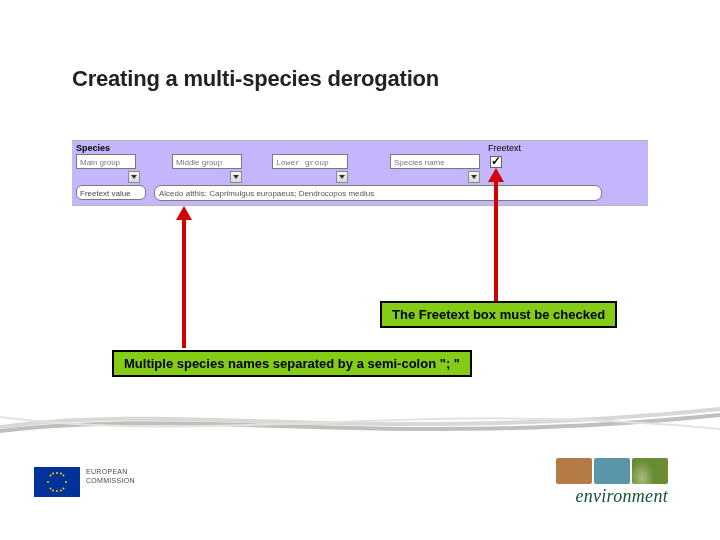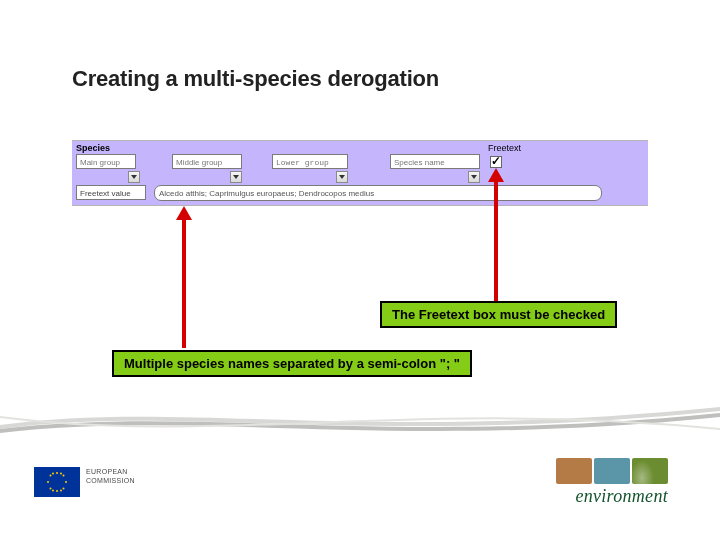--- a/index.html
+++ b/index.html
@@ -165,21 +165,21 @@
 
     <div class="sp-field" style="left:200px; top:13px; width:76px;font-family:Liberation Mono, monospace;">Lower group</div>
     <div class="sp-dd" style="left:264px; top:30px;"></div>
 
     <div class="sp-field" style="left:318px; top:13px; width:90px;">Species name</div>
     <div class="sp-dd" style="left:396px; top:30px;"></div>
 
     <span class="sp-label" style="left:416px; top:2px; font-weight:400;">Freetext</span>
     <div class="sp-check checked" style="left:418px; top:15px;"></div>
 
-    <div class="sp-field" style="left:4px; top:44px; width:70px; color:#444;">Freetext value</div>
+    <div class="sp-field" style="left:4px; top:44px; width:70px; color:#444;border-radius:6px;">Freetext value</div>
     <div class="freetext-val" style="left:82px; top:44px; width:448px;border-radius:7px;">Alcedo atthis; Caprimulgus europaeus; Dendrocopos medius</div>
   </div>
 
   <div class="arrow" style="left:182px; top:218px; height:130px;"></div>
 
   <div class="arrow" style="left:494px; top:180px; height:122px;"></div>
 
   <div class="callout" style="left:380px; top:301px;">The Freetext box must be checked</div>
   <div class="callout" style="left:112px; top:350px;">Multiple species names separated by a semi-colon "; "</div>
 

